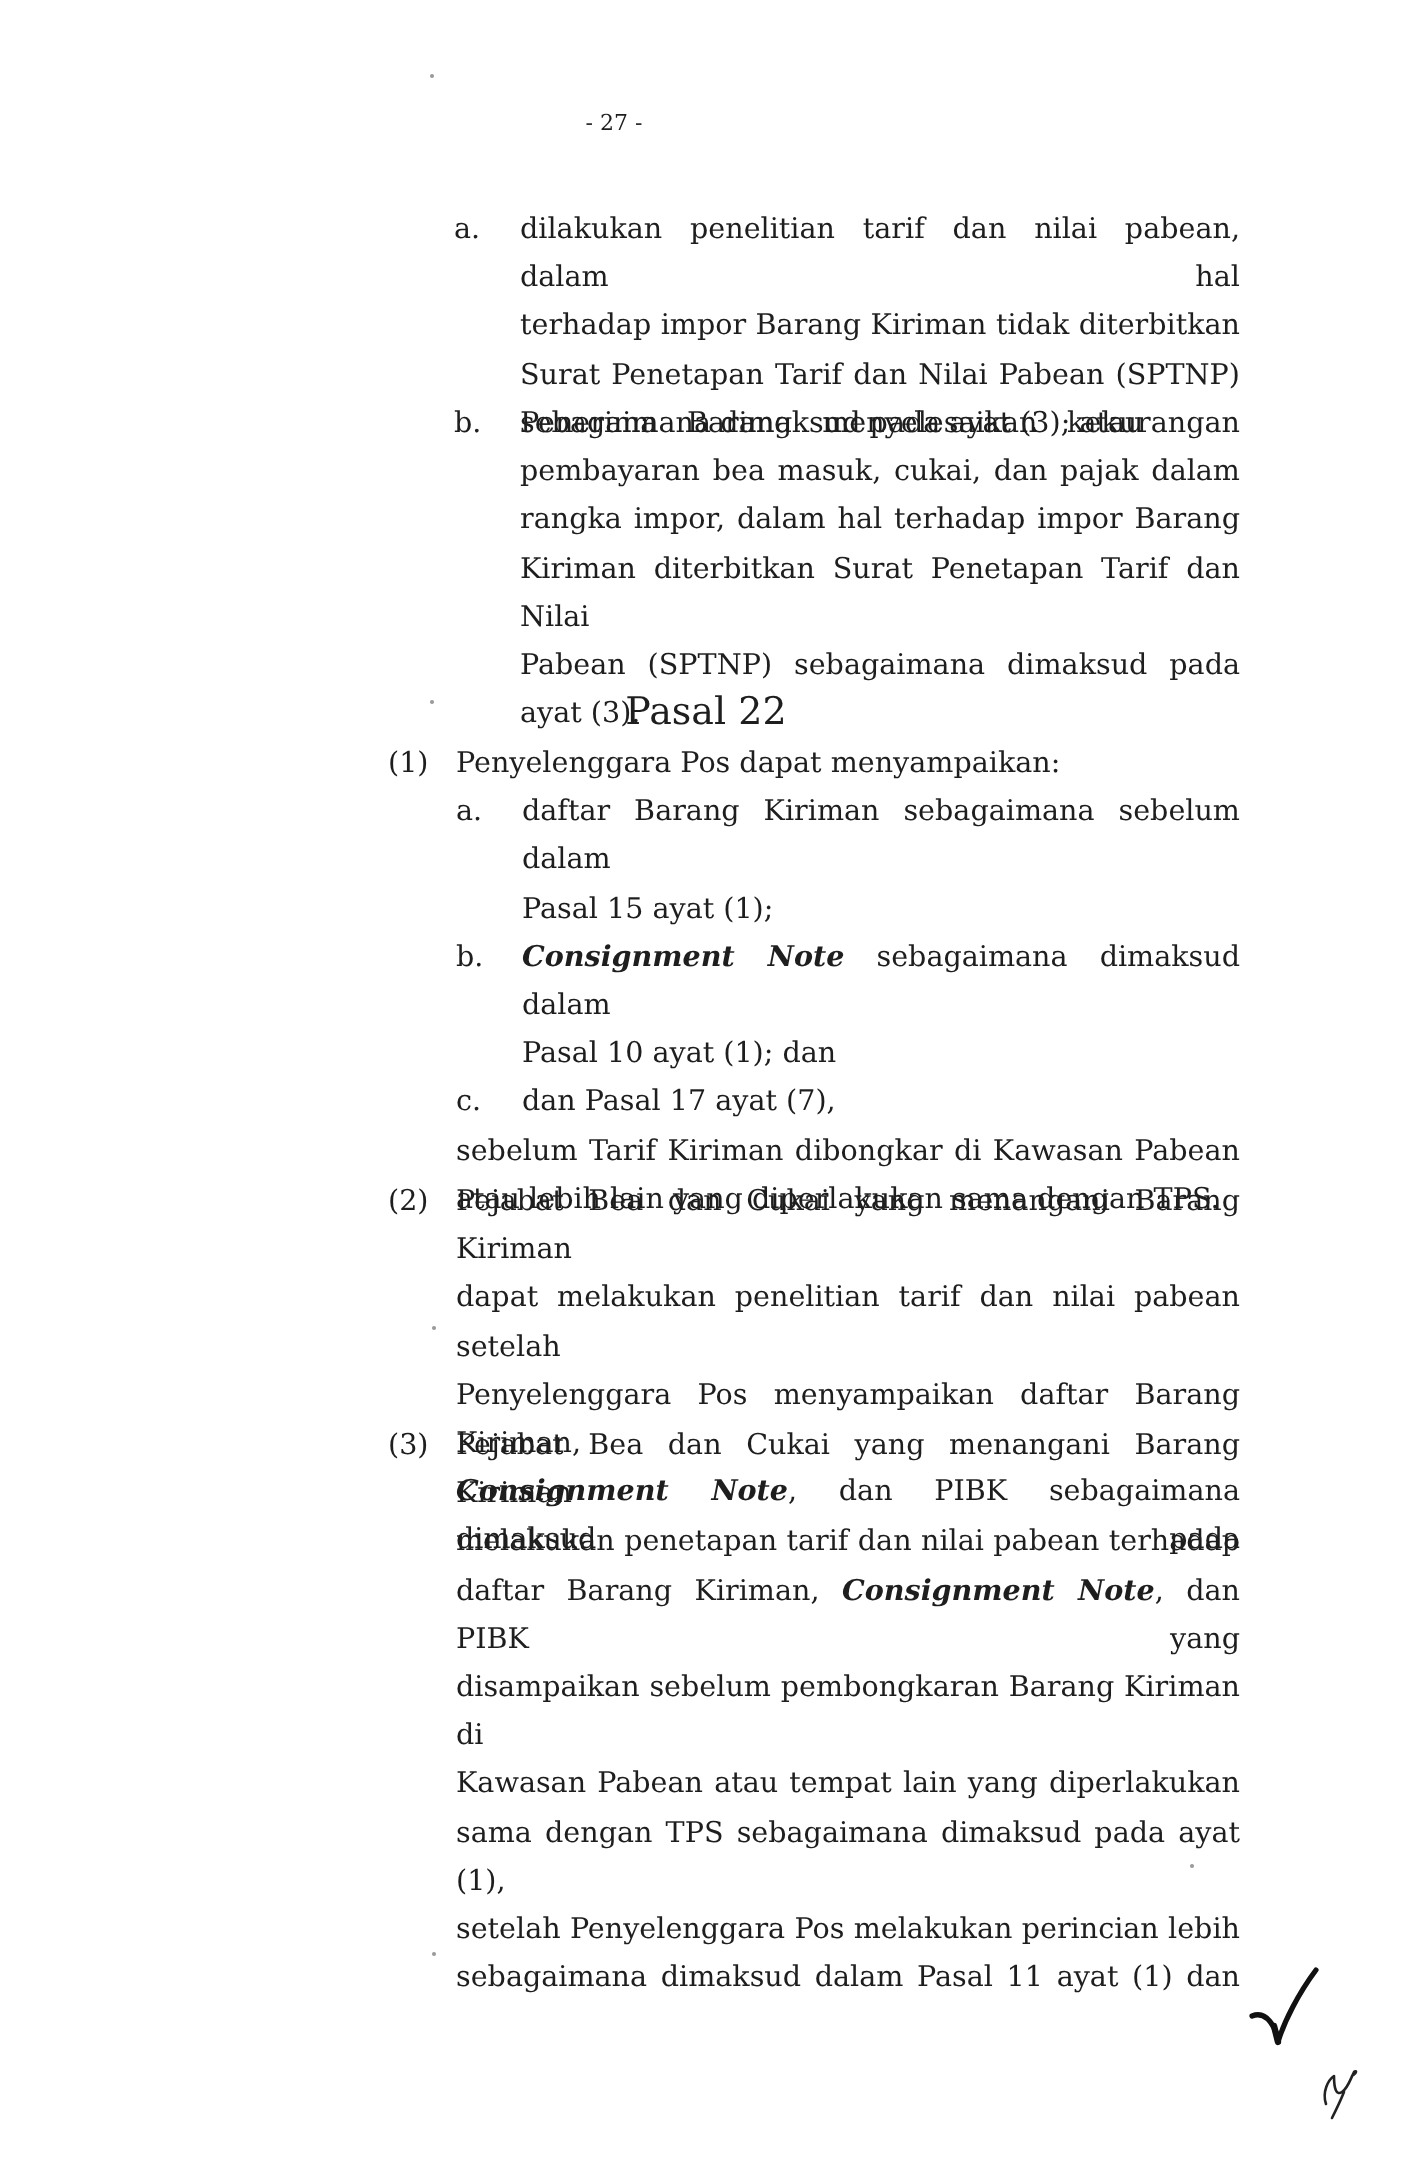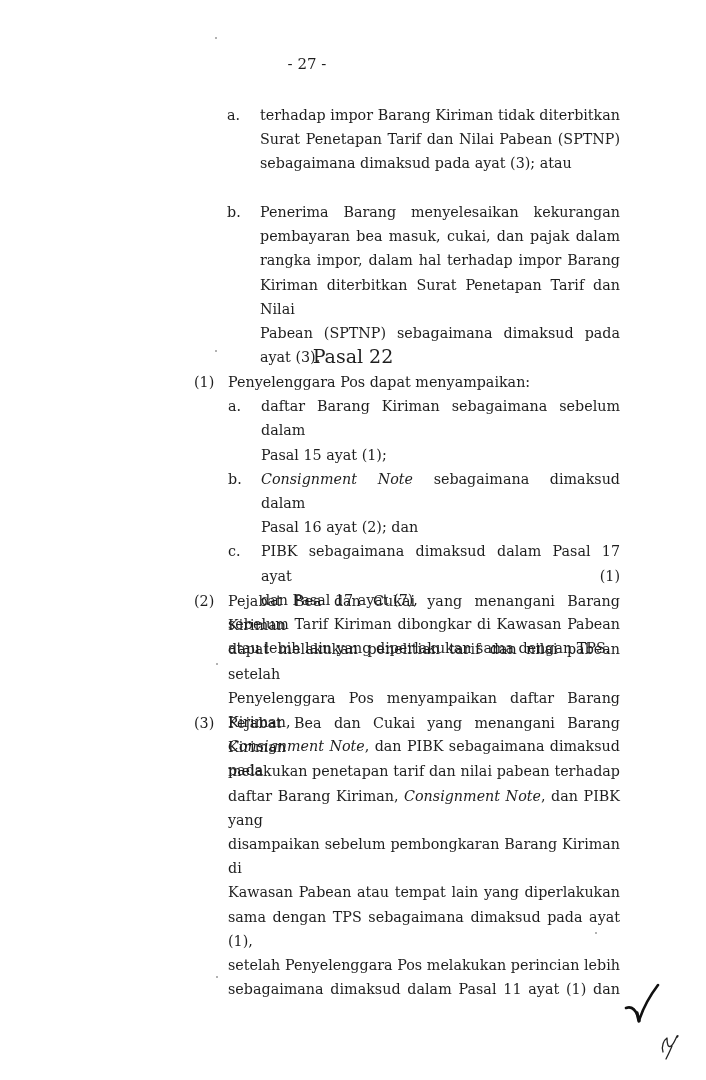--- a/index.html
+++ b/index.html
@@ -1,40 +1,41 @@
 <!DOCTYPE html>
 <html><head>
 <meta charset="utf-8">
 <style>
   html, body { margin: 0; padding: 0; background: #ffffff; }
   body { width: 706px; height: 1080px; position: relative; overflow: hidden;
          font-family: "DejaVu Serif", "Liberation Serif", serif; color: #1e1e1e; }
   .page { position: absolute; left: 0; top: 0; width: 706px; height: 1080px; }
-  .pnum { position: absolute; top: 55px; left: 0; width: 614px; text-align: center; font-size: 15px; }
+  .pnum { position: absolute; top: 55px; left: 0; width: 614px; text-align: center; font-size: 11px; }
   .t { font-size: 14.3px; line-height: 24.2px; text-align: justify; text-align-last: auto; }
   .row { position: absolute; display: flex; }
   .lbl { flex: none; }
   .body { flex: 1; }
   .last { text-align-last: left; }
   .just-last { text-align-last: justify; }
-  i { font-style: italic; }
+  i { font-style: italic; font-weight: bold; }
   .h { position: absolute; left: 0; width: 706px; text-align: center; font-size: 19px; top: 345px; }
   .mark { position: absolute; }
   .speck { position: absolute; width: 2px; height: 2px; background: #999; border-radius: 1px; }
 </style>
 </head>
 <body>
 
 <div class="page">
 
   <div class="pnum">- 27 -</div>
 
   <div class="row t" style="left:227px; top:103px; width:393px;">
     <div class="lbl" style="width:33px;">a.</div>
     <div class="body">
+      <div class="just-last">dilakukan penelitian tarif dan nilai pabean, dalam hal</div>
       <div class="just-last">terhadap impor Barang Kiriman tidak diterbitkan</div>
       <div class="just-last">Surat Penetapan Tarif dan Nilai Pabean (SPTNP)</div>
       <div class="last">sebagaimana dimaksud pada ayat (3); atau</div>
     </div>
   </div>
 
   <div class="row t" style="left:227px; top:200px; width:393px;">
     <div class="lbl" style="width:33px;">b.</div>
     <div class="body">
       <div class="just-last">Penerima Barang menyelesaikan kekurangan</div>
@@ -57,28 +58,27 @@
         <div style="flex:1;">
           <div class="just-last">daftar Barang Kiriman sebagaimana sebelum dalam</div>
           <div class="last">Pasal 15 ayat (1);</div>
         </div>
       </div>
 
       <div style="display:flex;">
         <div style="width:33px; flex:none;">b.</div>
         <div style="flex:1;">
           <div class="just-last"><i>Consignment Note</i><span> sebagaimana dimaksud dalam</span></div>
-          <div class="last">Pasal 16 ayat (2); dan</div>
+          <div class="last">Pasal 10 ayat (1); dan</div>
         </div>
       </div>
 
       <div style="display:flex;">
         <div style="width:33px; flex:none;">c.</div>
         <div style="flex:1;">
-          <div class="just-last">PIBK sebagaimana dimaksud dalam Pasal 17 ayat (1)</div>
           <div class="last">dan Pasal 17 ayat (7),</div>
         </div>
       </div>
 
       <div class="just-last">sebelum Tarif Kiriman dibongkar di Kawasan Pabean</div>
       <div class="last">atau lebih lain yang diperlakukan sama dengan TPS.</div>
     </div>
   </div>
 
   <div class="row t" style="left:194px; top:589px; width:426px;">

